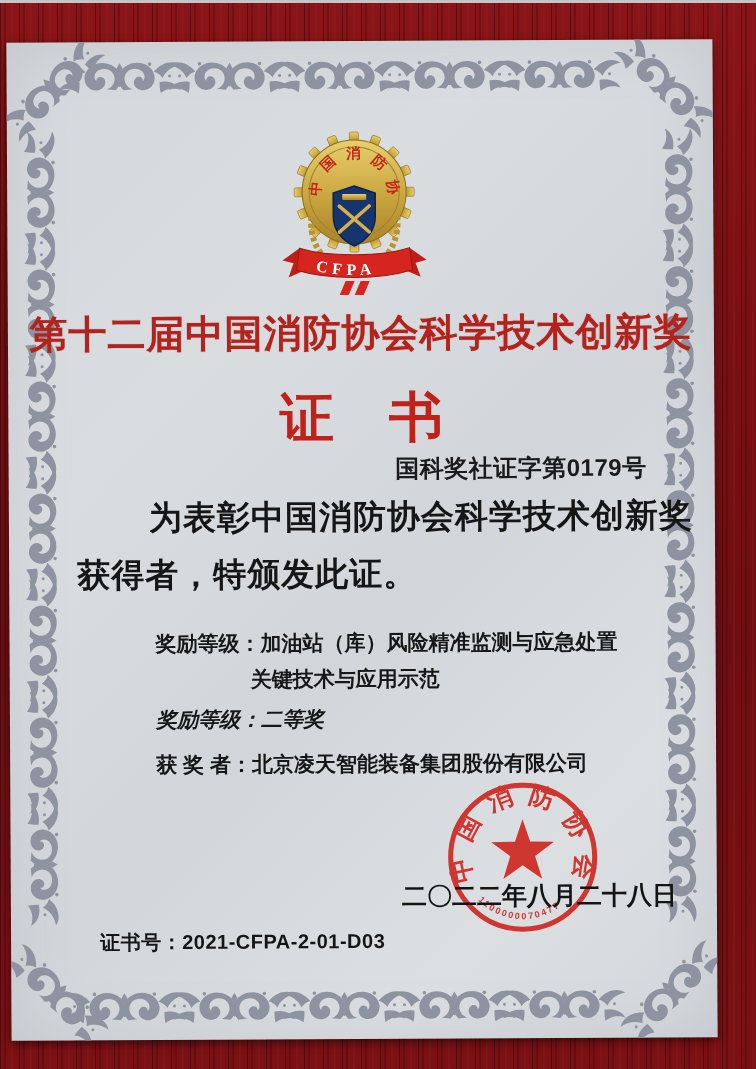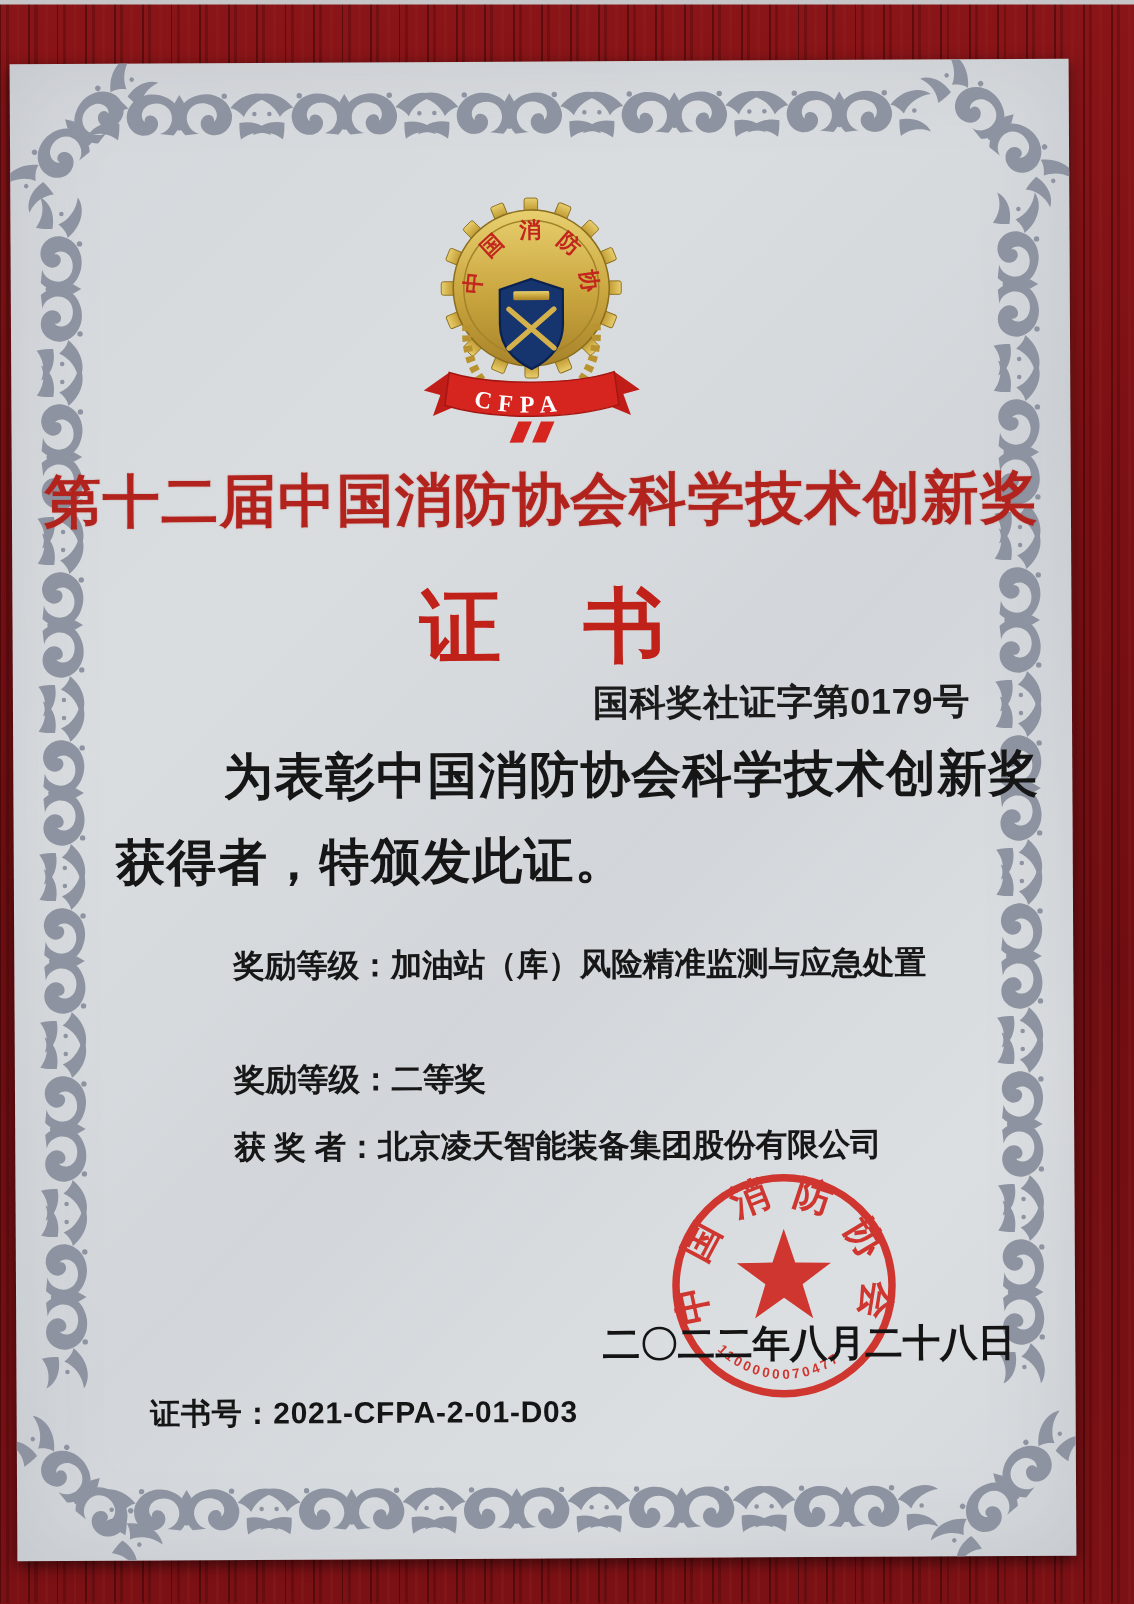--- a/index.html
+++ b/index.html
@@ -46,21 +46,21 @@
     font-family:"Liberation Sans", sans-serif;letter-spacing:.5px;
   }
   .body-line{color:#161616;font-weight:600;font-size:33px;letter-spacing:1px;
     font-family:"Liberation Serif", serif;}
   .body-line1{left:140px;top:454px;}
   .body-line2{left:68px;top:511px;}
   .field{font-family:"Liberation Sans", sans-serif;font-weight:700;color:#171717;
     font-size:21px;letter-spacing:0;}
   .project-line1{left:146px;top:588px;}
   .project-line2{left:241px;top:624px;}
-  .award-line{left:146px;top:664px;}
+  .award-line{left:146px;top:664px;font-style:italic;}
   .winner-line{left:146px;top:709px;}
   .date-line{
     left:391px;top:839px;font-size:25px;font-weight:800;color:#141414;
     font-family:"Liberation Serif", serif;letter-spacing:0;z-index:6;
   }
   .certno-line{
     left:89px;top:887px;font-size:20px;font-weight:700;color:#151515;
     font-family:"Liberation Sans", sans-serif;letter-spacing:.5px;
   }
   .emblem-svg{left:272px;top:89px;z-index:2;}
@@ -183,20 +183,21 @@
   </div>
 
   <div class="abs issue-no">国科奖社证字第0179号</div>
 
   <div class="abs body-line body-line1">为表彰中国消防协会科学技术创新奖</div>
   <div class="abs body-line body-line2">获得者，特颁发此证。</div>
 
   <div class="abs field project-line1">
     <span>奖励等级：</span><span>加油站（库）风险精准监测与应急处置</span>
   </div>
+  <div class="abs field project-line2">关键技术与应用示范</div>
 
   <div class="abs field award-line">
     <span>奖励等级：</span><span>二等奖</span>
   </div>
 
   <div class="abs field winner-line">
     <span>获 奖 者：</span><span>北京凌天智能装备集团股份有限公司</span>
   </div>
 
   <svg class="abs seal-svg" width="170" height="170" viewBox="0 0 170 170">

